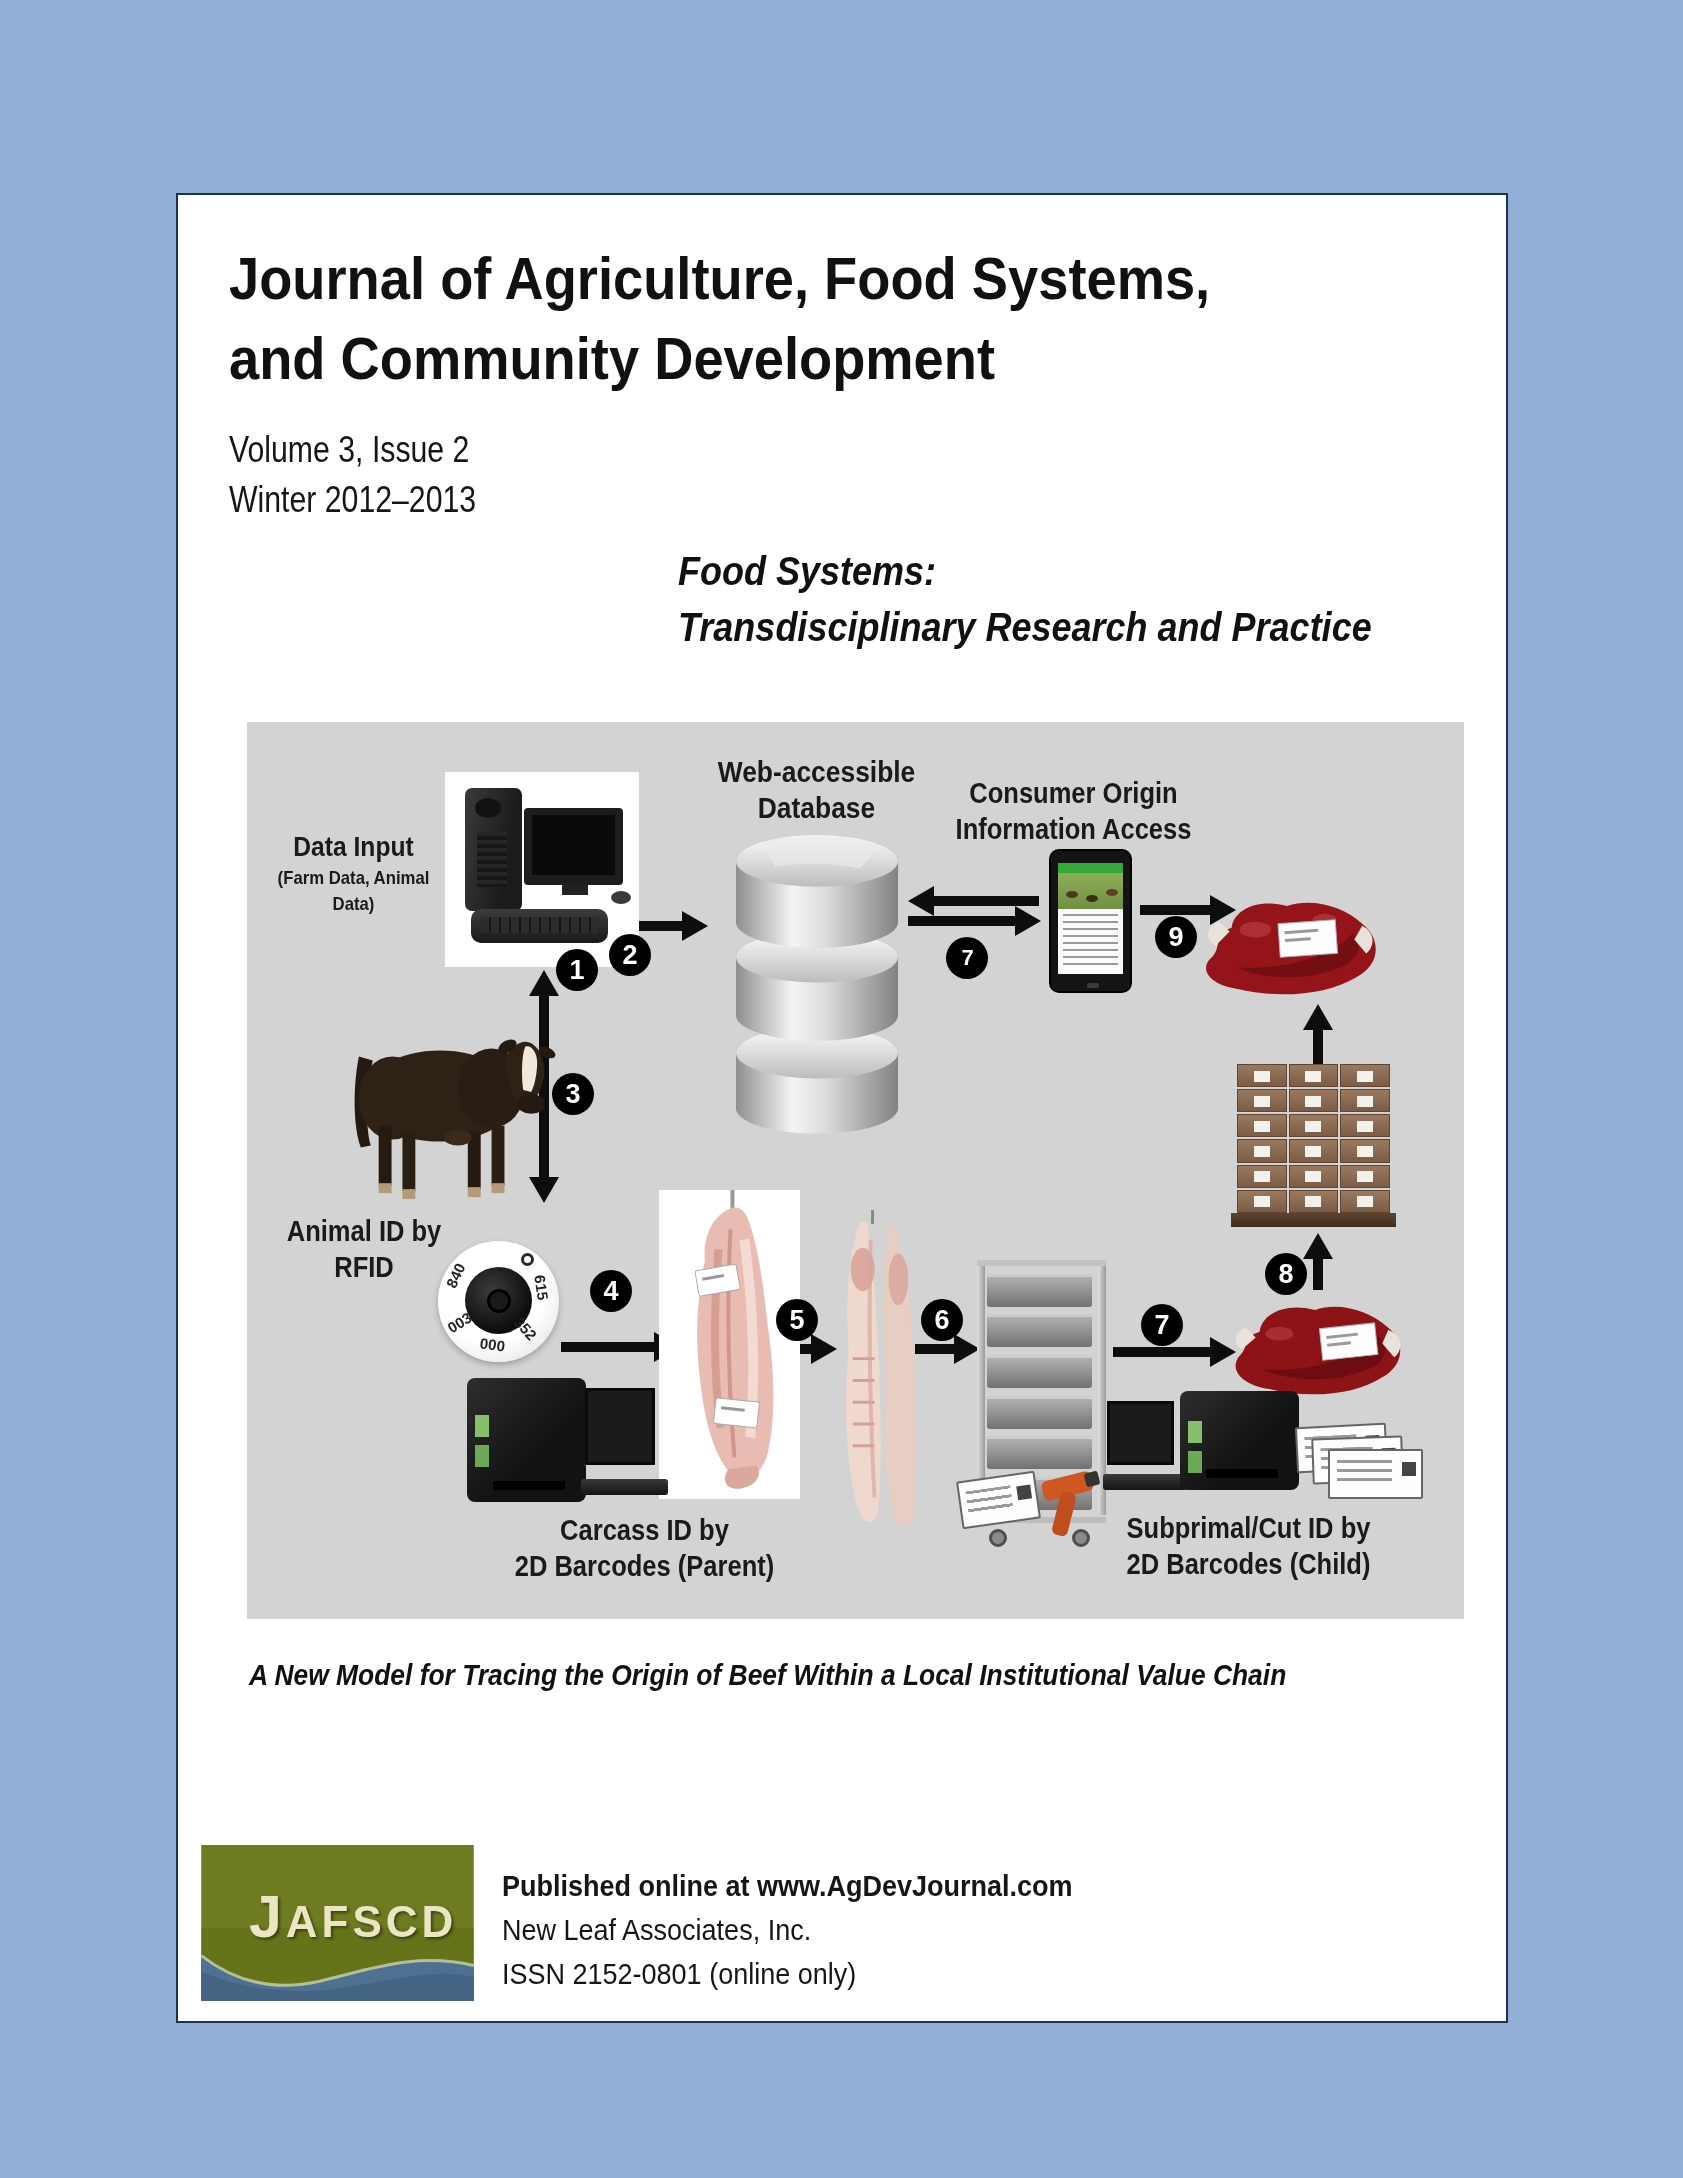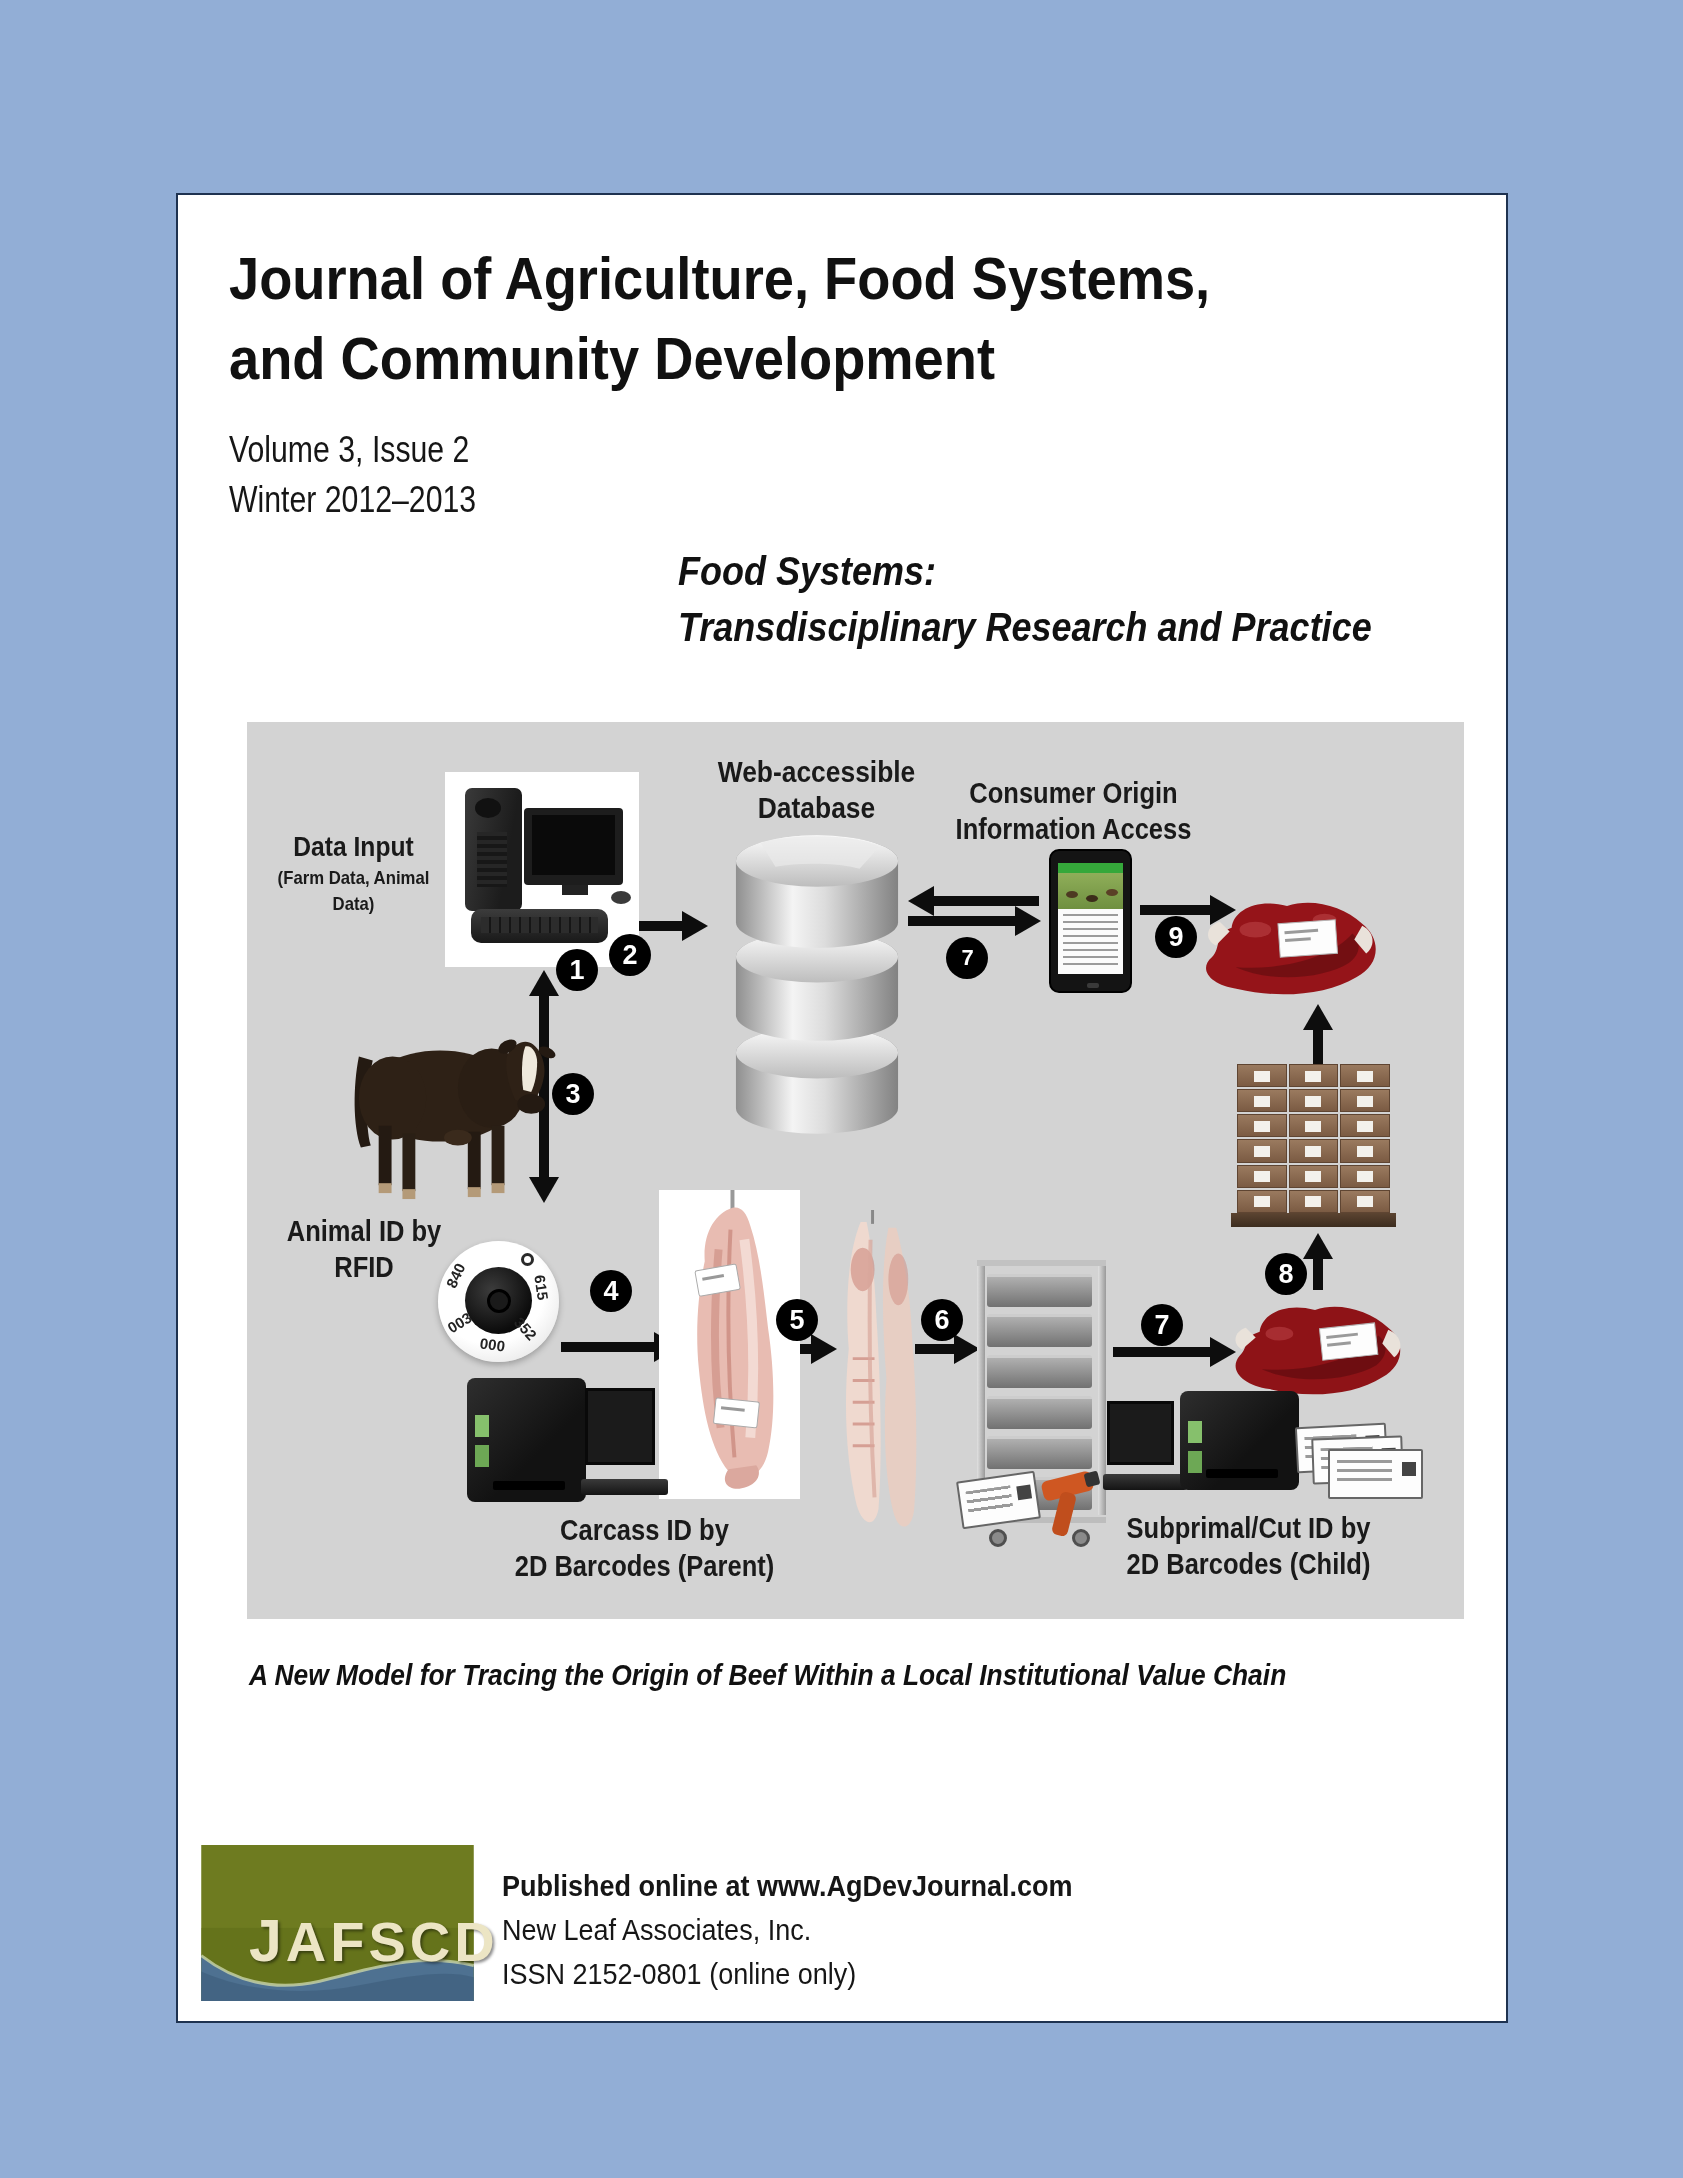--- a/index.html
+++ b/index.html
@@ -87,21 +87,21 @@
   .phone-photo{position:absolute;left:0;top:10px;width:100%;height:36px;background:linear-gradient(180deg,#8fae59,#6f9040);}
   .phone-photo i{position:absolute;width:12px;height:7px;background:#4d3a22;border-radius:50%;top:18px;left:8px;box-shadow:20px 4px 0 #3c2d1a,40px -2px 0 #5a4026;}
   .phone-txt{position:absolute;left:5px;top:51px;width:55px;height:53px;
         background:repeating-linear-gradient(180deg,#9b9b9b 0 2px,transparent 2px 7px);}
   .phone-btn{position:absolute;left:36px;bottom:3px;width:12px;height:5px;background:#3a3a3a;border-radius:2px;}
   
   .caption{left:71px;top:1463px;font-size:30px;font-weight:bold;font-style:italic;color:#111;
         transform:scaleX(.88);transform-origin:left top;white-space:nowrap;}
   .logo{left:23px;top:1650px;width:273px;height:156px;}
   .logo-text{position:absolute;left:48px;top:38px;width:208px;color:#ece5c4;font-weight:bold;
-        font-size:56px;letter-spacing:4px;text-shadow:2px 2px 3px rgba(0,0,0,.45);margin-top:24px;}
+        font-size:44px;letter-spacing:4px;text-shadow:2px 2px 3px rgba(0,0,0,.45);}
   .logo-text::first-letter{font-size:59px;}
   .footer-text{left:324px;top:1669px;font-size:30px;line-height:44px;color:#161616;
         transform:scaleX(.90);transform-origin:left top;white-space:nowrap;}
   .footer-text .b{font-weight:bold;}
 </style>
 </head>
 <body>
 
 <div class="abs page">
 

